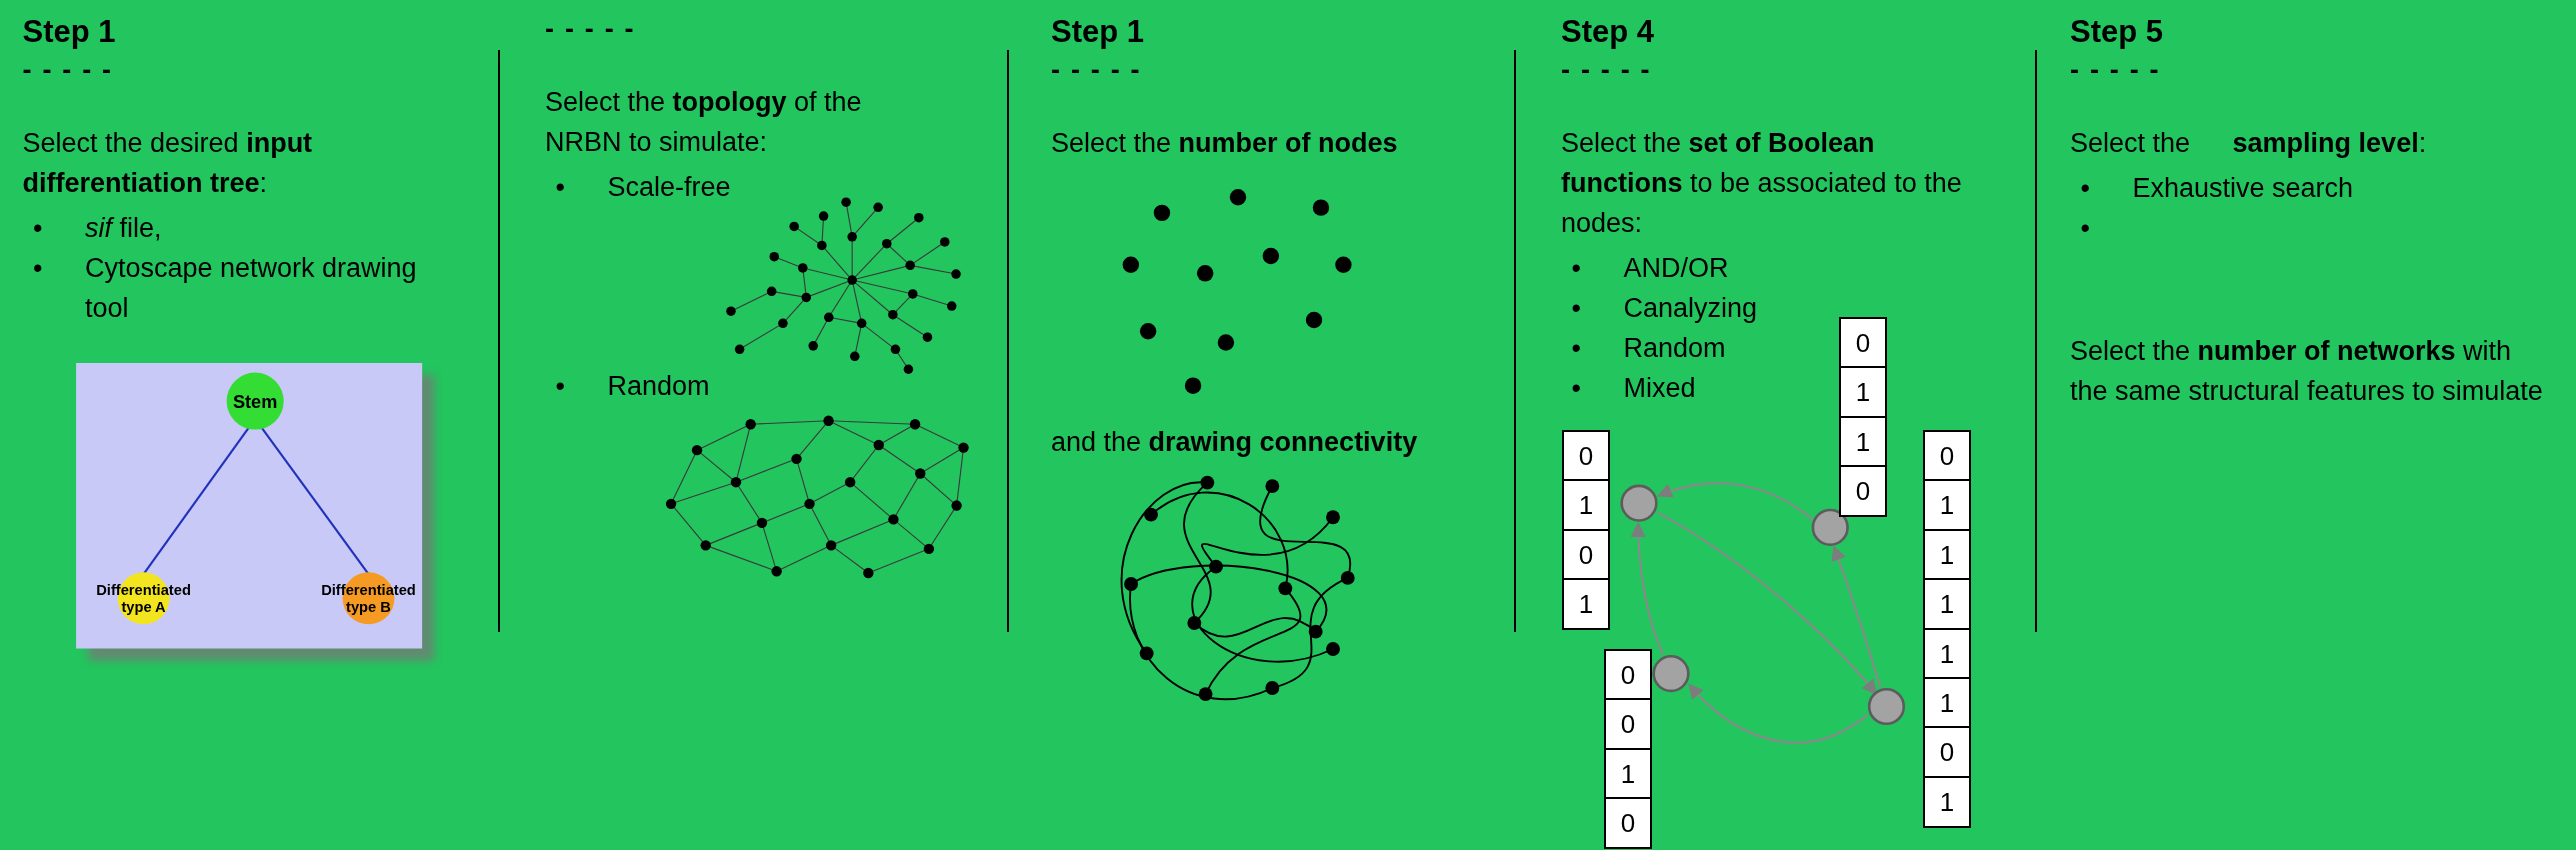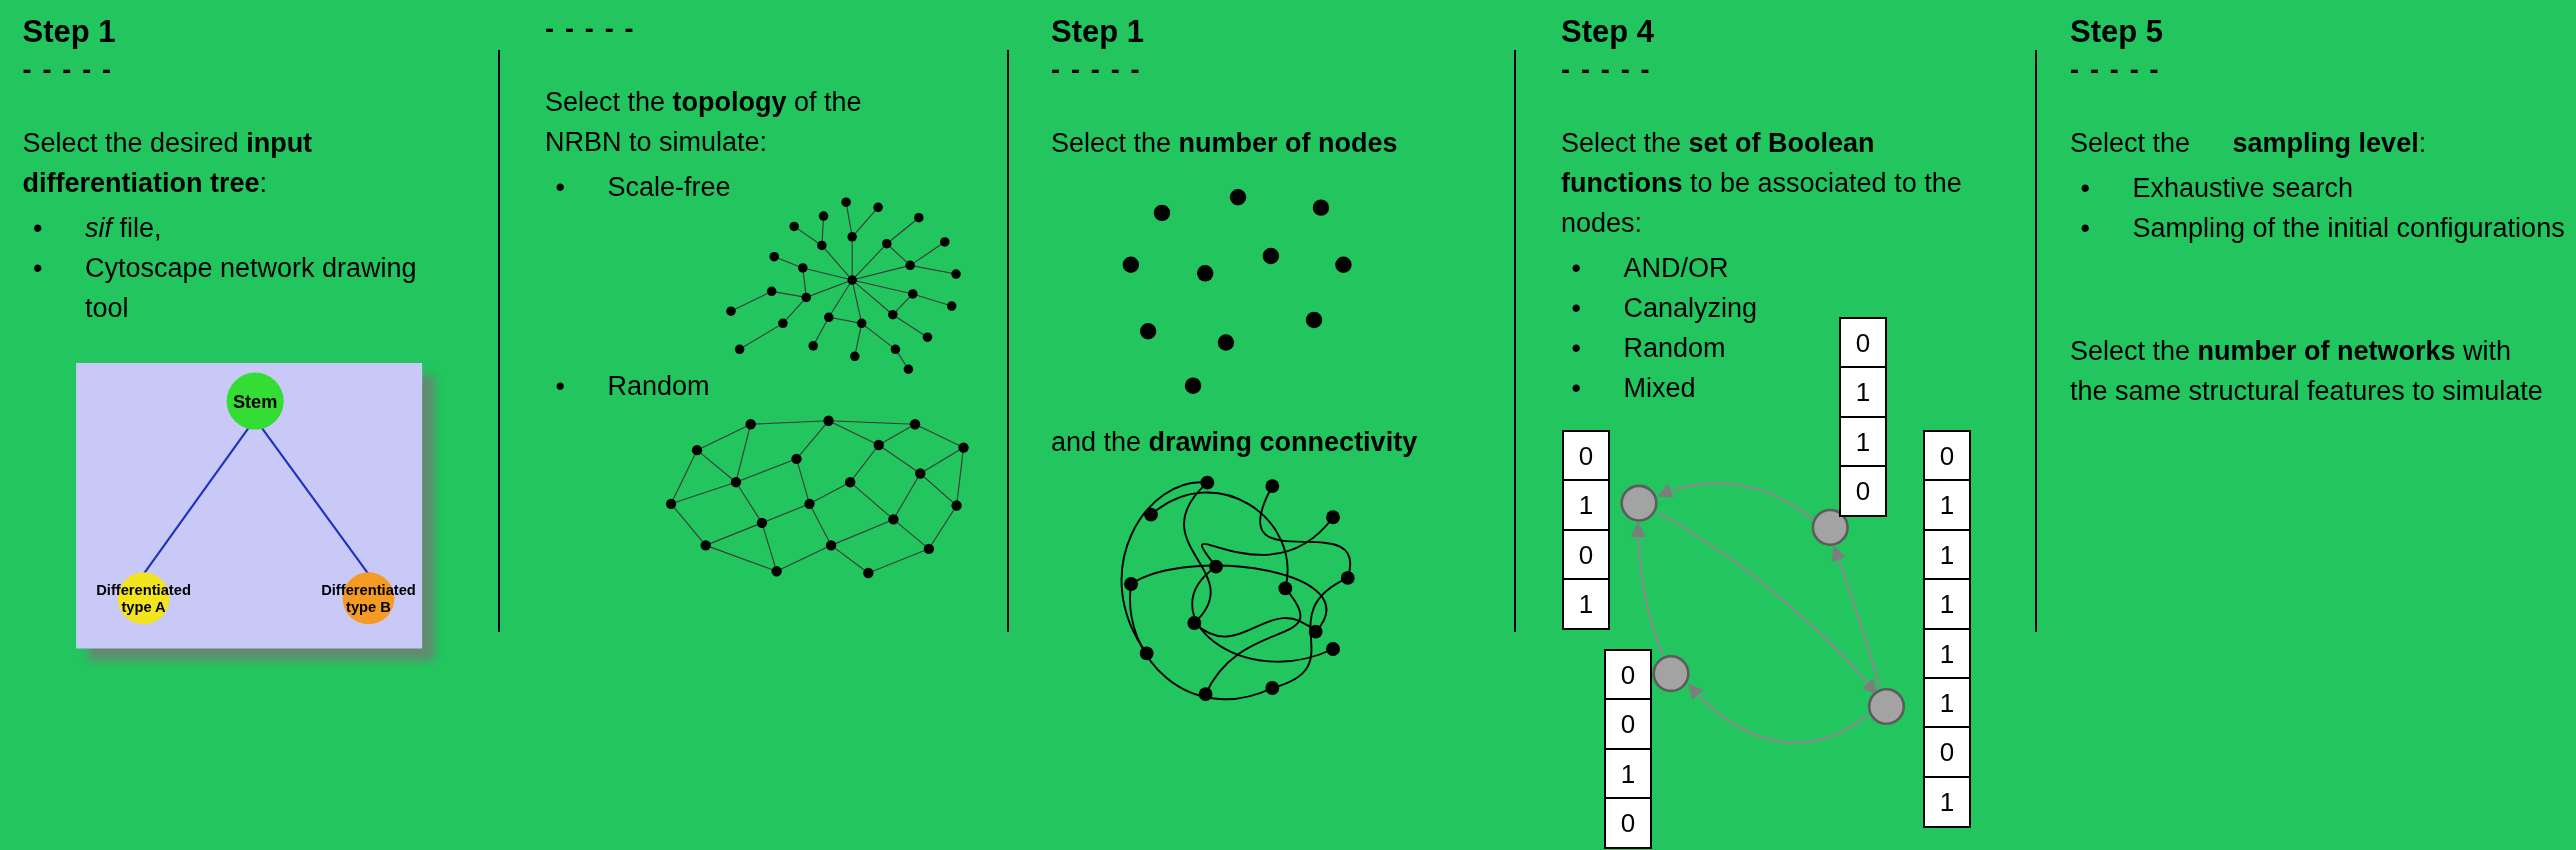--- a/index.html
+++ b/index.html
@@ -107,21 +107,20 @@
     <h2 class="step-title">Step 5</h2>
     <div class="dashes">- - - - -</div>
     <p class="intro body-text"><span>Select the </span><span style="font-weight: 700; margin-left: 35px;">sampling level</span><span>:</span></p>
     <ul class="bullets body-text">
       <li>
         <span class="bullet-glyph">•</span>
         <span class="bullet-text"><span>Exhaustive search</span></span>
       </li>
       <li>
         <span class="bullet-glyph">•</span>
-        <span class="bullet-text"><span>Sampling of the initial configurations</span></span>
       </li>
     </ul>
     <p id="p5-paragraph2" class="body-text"><span>Select the </span><span style="font-weight: 700;">number of networks</span><span> with the same structural features to simulate</span></p>
   </section>
 
   <svg class="graphic" style="left:76px;top:363px" width="367" height="308" viewBox="0 0 424 356">
     <defs>
         <filter id="soft" x="-20%" y="-20%" width="150%" height="150%">
           <feGaussianBlur stdDeviation="5"></feGaussianBlur>
         </filter>

